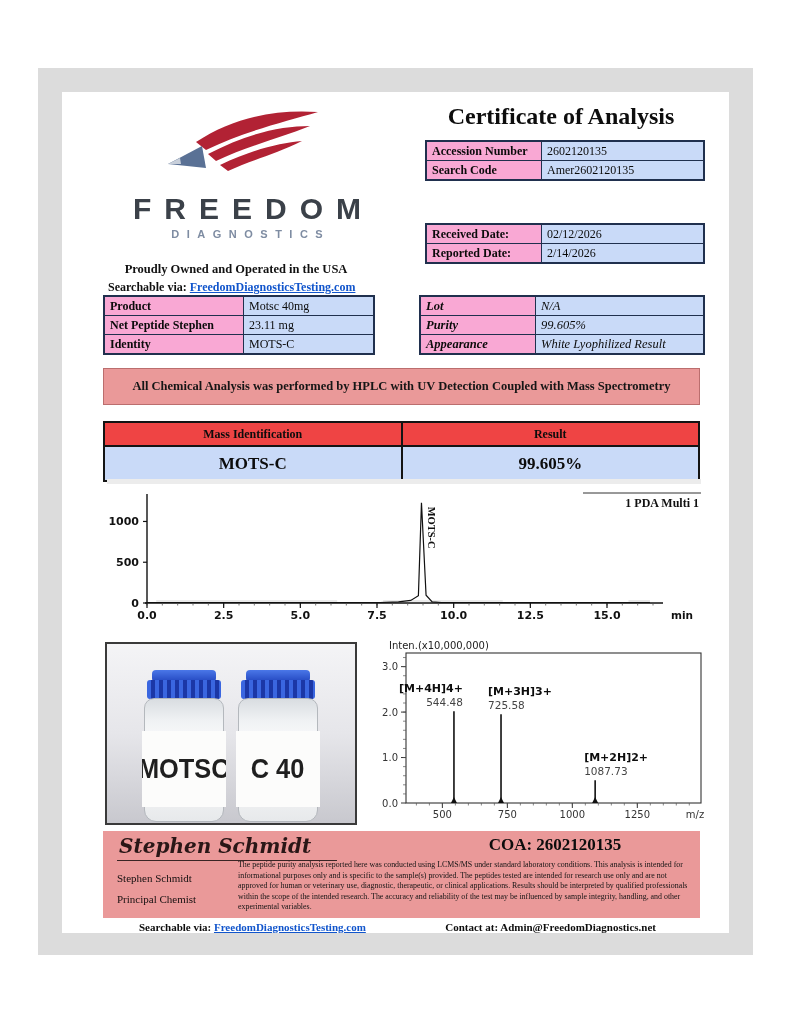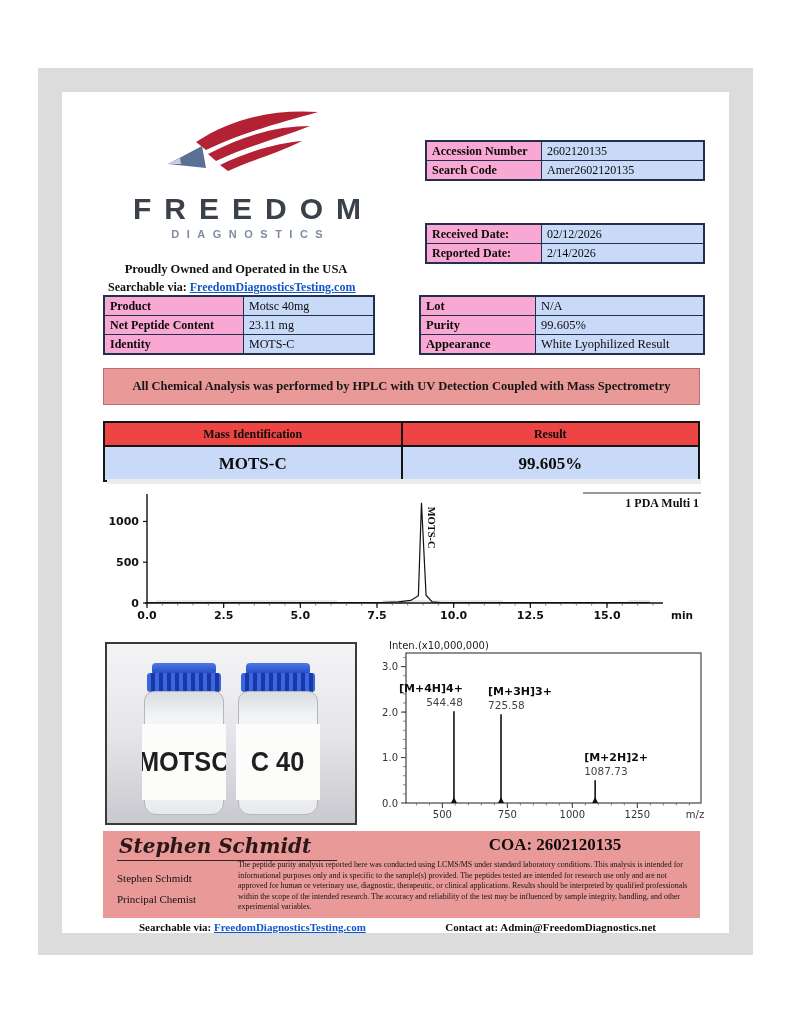--- a/index.html
+++ b/index.html
@@ -30,21 +30,21 @@
   .kv-value{background:#c9daf8;padding:1.5px 5px;color:#0b0b0b;flex:1;}
   #info-table{left:363px;top:48px;width:276px;font-size:12px;}
   #info-table .kv-label{width:104px;}
   #dates-table{left:363px;top:131px;width:276px;font-size:12px;}
   #dates-table .kv-label{width:104px;}
   #product-table{left:41px;top:203px;width:268px;font-size:12px;}
   #product-table .kv-label{width:128px;}
   #product-table .kv-row{height:18px;}
   #lot-table{left:357px;top:203px;width:282px;font-size:12.5px;}
   #lot-table .kv-label{width:104px;}
-  #lot-table .kv-row{height:18px;}
+  #lot-table .kv-row{height:18px;font-style:italic;}
 
   .banner{position:absolute;left:41px;top:276px;width:597px;height:37px;box-sizing:border-box;
     background:#ea9999;border:1px solid #bb6e6e;display:flex;align-items:center;justify-content:center;
     font-weight:700;font-size:12.5px;color:#161616;text-align:center;}
 
   .mass-table{position:absolute;left:41px;top:329px;width:597px;border:2px solid #141414;box-sizing:border-box;}
   .mass-head{display:flex;background:#ef4444;border-bottom:2px solid #141414;height:22px;}
   .mass-head .cell{flex:1;display:flex;align-items:center;justify-content:center;
     font-weight:700;font-size:12px;color:#0c0c0c;}
   .mass-head .cell:first-child{border-right:2px solid #141414;}
@@ -53,21 +53,21 @@
     font-weight:700;font-size:17px;color:#0c0c0c;}
   .mass-row .cell:first-child{border-right:2px solid #141414;}
 
   .chrom-strip{position:absolute;left:45px;top:387px;width:594px;height:5px;background:#ececec;}
   #chrom-svg{position:absolute;left:43px;top:393px;}
   #spec-svg{position:absolute;left:301px;top:548px;}
 
   
   .photo{position:absolute;left:43px;top:550px;width:252px;height:183px;box-sizing:border-box;
     border:2px solid #3a3a3a;background:linear-gradient(180deg,#f4f4f6 0%,#e6e6ea 50%,#c8c8ce 100%);
-    display:flex;align-items:flex-end;justify-content:center;padding-bottom:7px;overflow:hidden;}
+    display:flex;align-items:flex-end;justify-content:center;overflow:hidden;}
   .vial{position:relative;width:94px;height:154px;flex:0 0 auto;}
   .cap-top{position:absolute;top:1px;left:15px;width:64px;height:12px;border-radius:4px;
     background:linear-gradient(180deg,#4a77e8,#2347c0);}
   .cap-skirt{position:absolute;top:11px;left:10px;width:74px;height:19px;border-radius:3px;
     background:repeating-linear-gradient(90deg,#3a66e0 0 4px,#1b37a6 4px 8px);}
   .glass{position:absolute;top:29px;left:7px;width:80px;height:124px;border-radius:10px 10px 12px 12px;
     border:1px solid #b4b8bd;box-sizing:border-box;
     background:linear-gradient(180deg,#d9dde1 0%,#f0f2f4 18%,#ffffff 45%,#e7e9eb 100%);}
   .vial-label{position:absolute;top:62px;left:5px;width:84px;height:76px;background:#fcfcfb;
     display:flex;align-items:center;justify-content:center;overflow:hidden;}
@@ -102,20 +102,21 @@
     <path d="M10 56 L22 50 L23 56 Z" fill="#c8cfda"></path>
   </svg>
   <div class="brand">FREEDOM</div>
   <div class="subbrand">DIAGNOSTICS</div>
   <div class="tagline">Proudly Owned and Operated in the USA</div>
   <div class="searchable-top">
     <span>Searchable via:</span>
     <a class="link" href="#">FreedomDiagnosticsTesting.com</a>
   </div>
 
+  <div class="title">Certificate of Analysis</div>
 
   <div class="kv-table" id="info-table">
     <div class="kv-row">
       <div class="kv-label">Accession Number</div>
       <div class="kv-value">2602120135</div>
     </div>
     <div class="kv-row">
       <div class="kv-label">Search Code</div>
       <div class="kv-value">Amer2602120135</div>
     </div>
@@ -131,21 +132,21 @@
       <div class="kv-value">2/14/2026</div>
     </div>
   </div>
 
   <div class="kv-table" id="product-table">
     <div class="kv-row">
       <div class="kv-label">Product</div>
       <div class="kv-value">Motsc 40mg</div>
     </div>
     <div class="kv-row">
-      <div class="kv-label">Net Peptide Content</div>
+      <div class="kv-label">Net Peptide Stephen</div>
       <div class="kv-value">23.11 mg</div>
     </div>
     <div class="kv-row">
       <div class="kv-label">Identity</div>
       <div class="kv-value">MOTS-C</div>
     </div>
   </div>
 
   <div class="kv-table" id="lot-table">
     <div class="kv-row">

